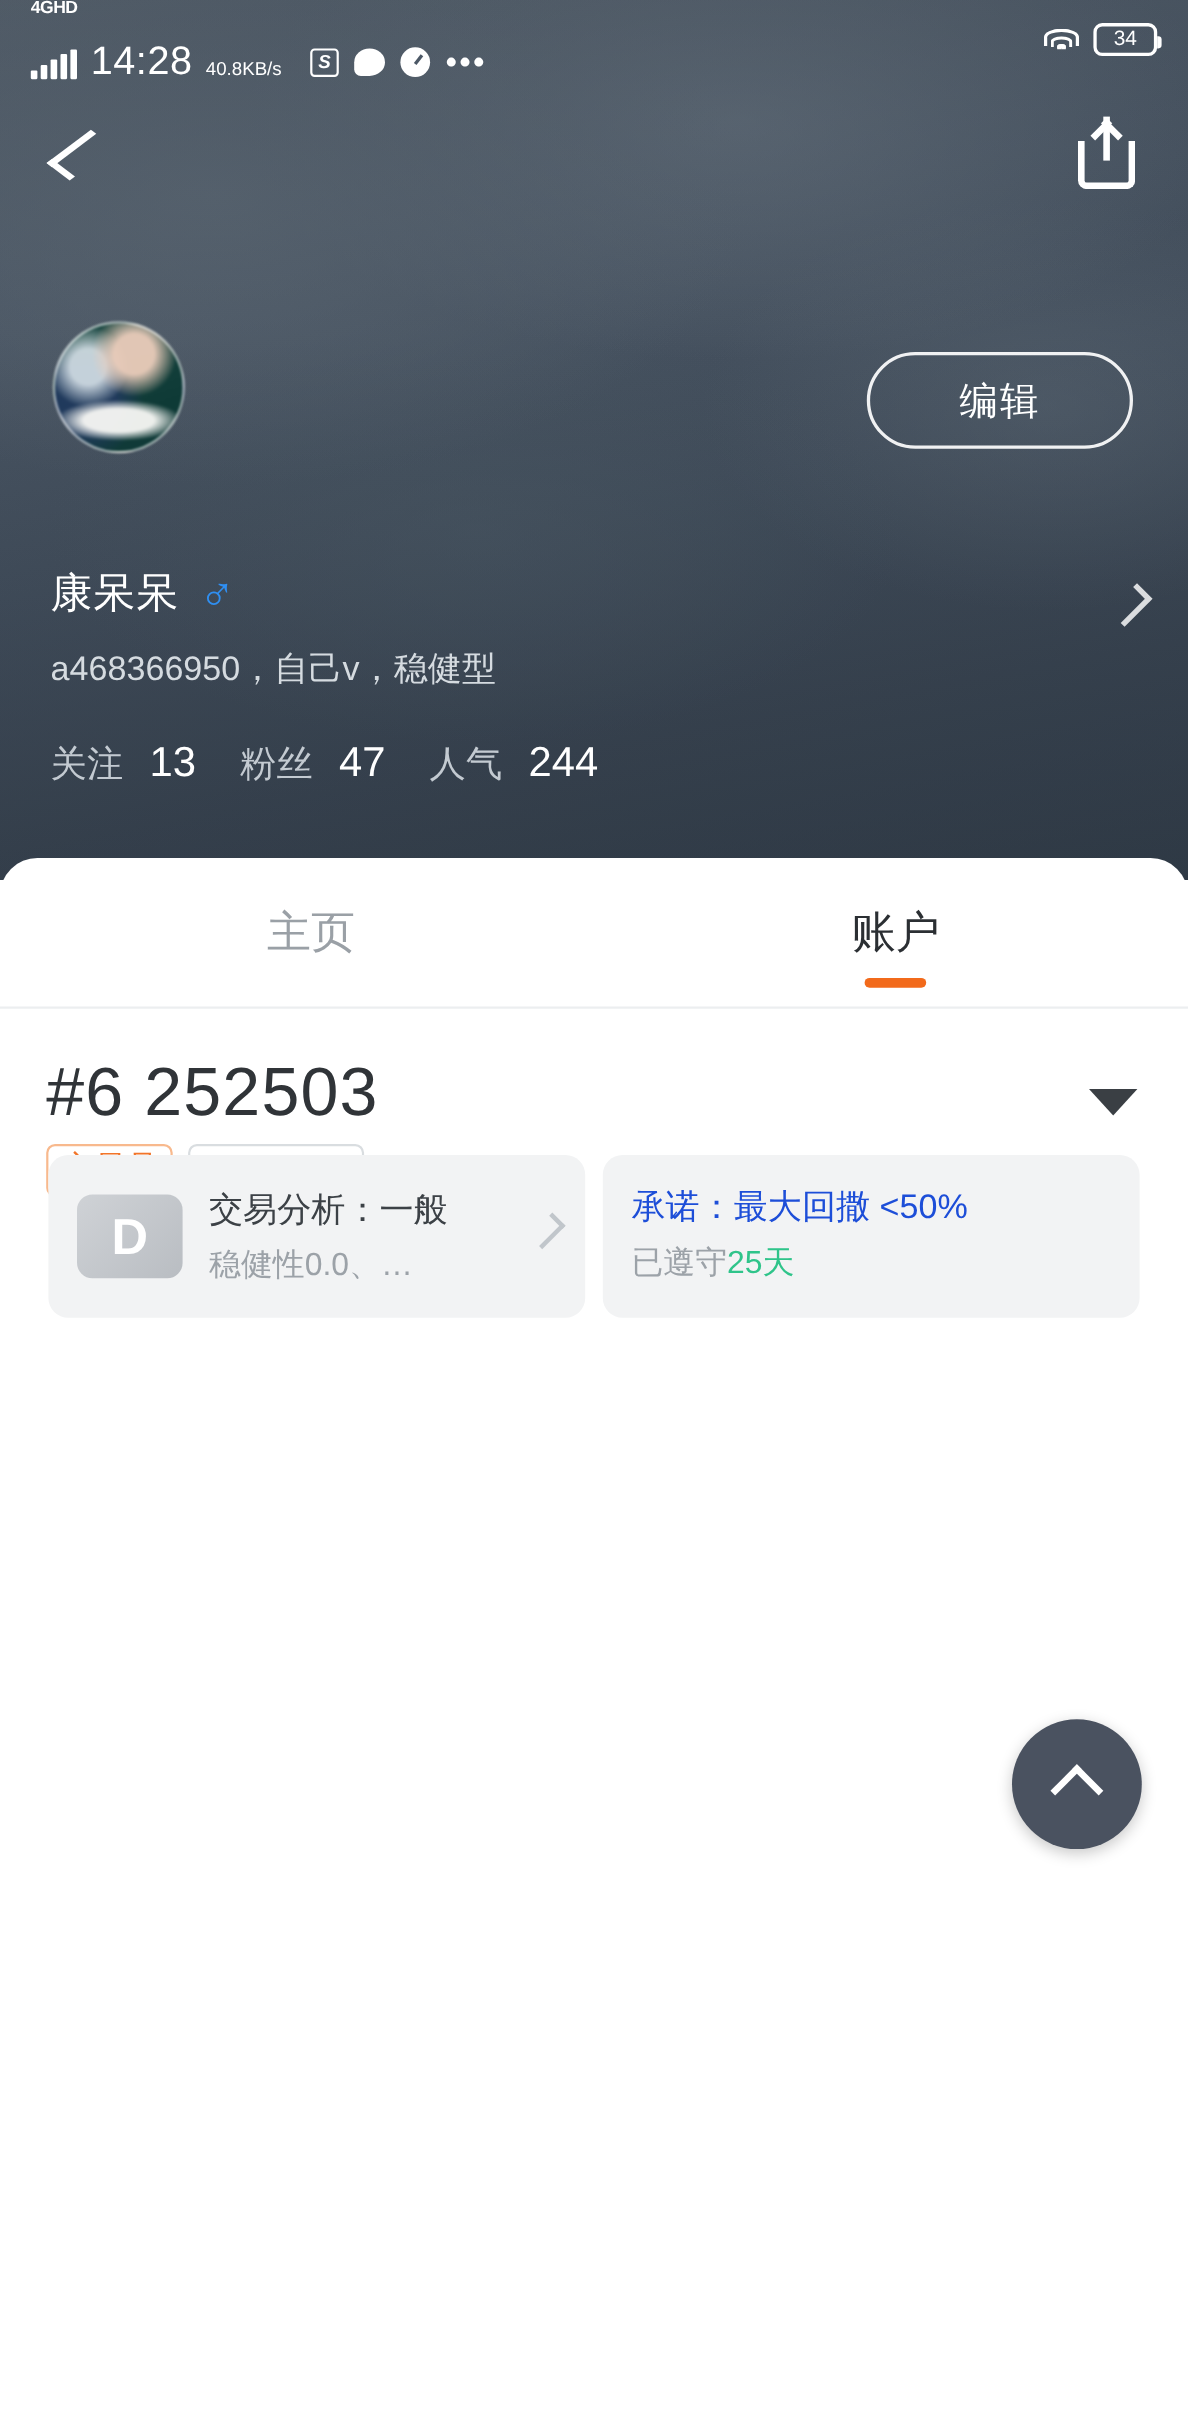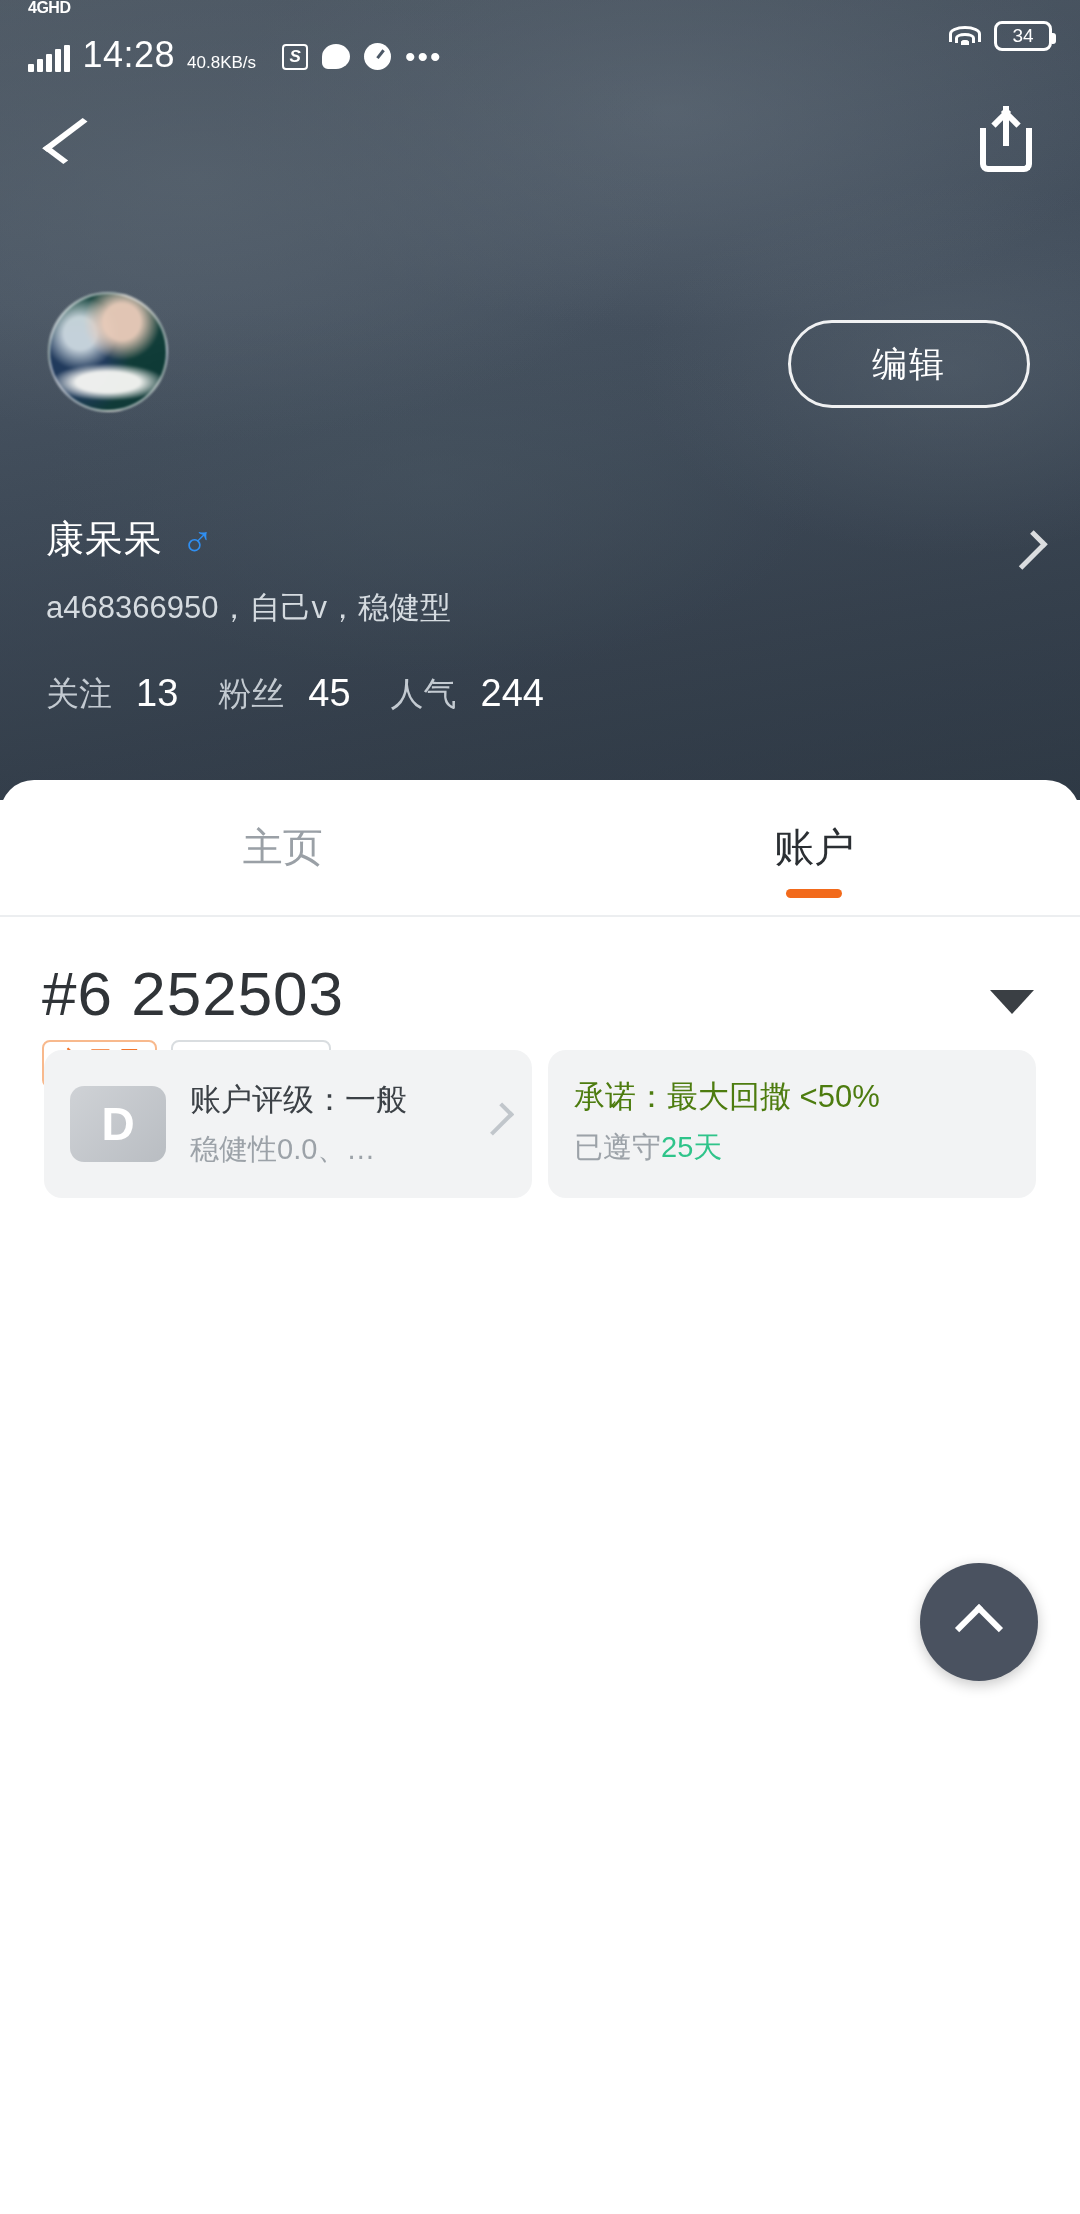--- a/index.html
+++ b/index.html
@@ -126,21 +126,21 @@
   .card-left{ display:flex; align-items:center; padding-left:26px; gap:24px; }
   .grade{
     width:96px;height:76px;border-radius:14px;background:linear-gradient(135deg,#cfd2d6,#b9bdc2);
     color:#fff;font-size:46px;font-weight:bold;display:flex;align-items:center;justify-content:center;
     filter:blur(.6px);
   }
   .card-l-txt .t1{ font-size:31px; color:#3c4146; margin-bottom:9px; }
   .card-l-txt .t2{ font-size:29px; color:#9ca2a8; }
   .card-chev{ position:absolute; right:26px; top:54px; width:17px;height:30px;border-right:4px solid #c1c6cb;border-top:4px solid #c1c6cb;transform:rotate(45deg); }
   .card-right{ padding:26px 0 0 26px; }
-  .card-right .t1{ font-size:31px; color:#4d7c0f; margin-bottom:10px; }
+  .card-right .t1{ font-size:31px; color:#1d4ed8; margin-bottom:10px; }
   .card-right .t2{ font-size:29px; color:#9ca2a8; }
   .card-right .t2 em{ font-style:normal; color:#2fc48a; }
 
   
   .metrics{ position:absolute; left:0; top:1222px; width:1080px; padding:0 44px; }
   .mrow{ position:relative; display:flex; margin-bottom:36px; }
   .mcell{ width:243px; }
   .mcell .mlab{ font-size:32px; color:#a6abb1; margin-bottom:16px; white-space:nowrap; }
   .mcell .mval{ font-size:46px; color:#2d3135; }
   .mcell .mval.green{ color:#18b776; }
@@ -239,21 +239,21 @@
     <div class="usub">a468366950，自己v，稳健型</div>
     <div class="prof-chev"></div>
 
     <div class="stats">
       <div class="stat">
         <span class="lab">关注</span>
         <span class="val">13</span>
       </div>
       <div class="stat">
         <span class="lab">粉丝</span>
-        <span class="val">45</span>
+        <span class="val">47</span>
       </div>
       <div class="stat">
         <span class="lab">人气</span>
         <span class="val">244</span>
       </div>
     </div>
   </div>
 
   <div class="sheet">
 
@@ -275,21 +275,21 @@
         <span class="badge broker">ICMarkets</span>
       </div>
     </div>
 
   </div>
 
   <div class="cards">
     <div class="card card-left">
       <div class="grade">D</div>
       <div class="card-l-txt">
-        <div class="t1">账户评级：一般</div>
+        <div class="t1">交易分析：一般</div>
         <div class="t2">稳健性0.0、…</div>
       </div>
       <span class="card-chev"></span>
     </div>
     <div class="card card-right">
       <div class="t1">承诺：最大回撒 &lt;50%</div>
       <div class="t2">
         <span>已遵守</span><em>25天</em>
       </div>
     </div>

